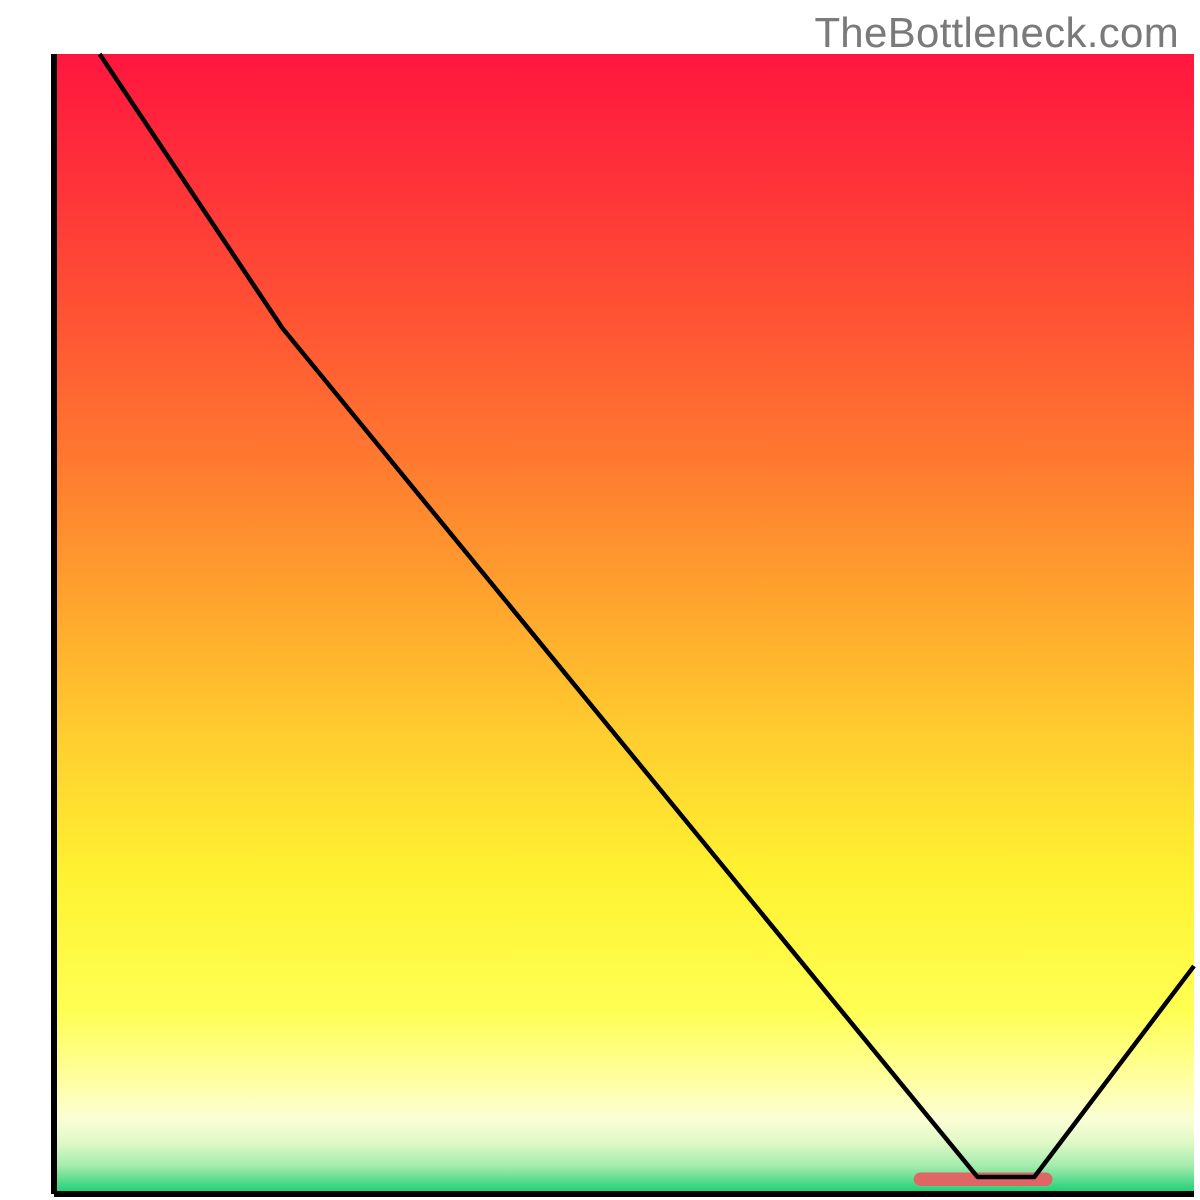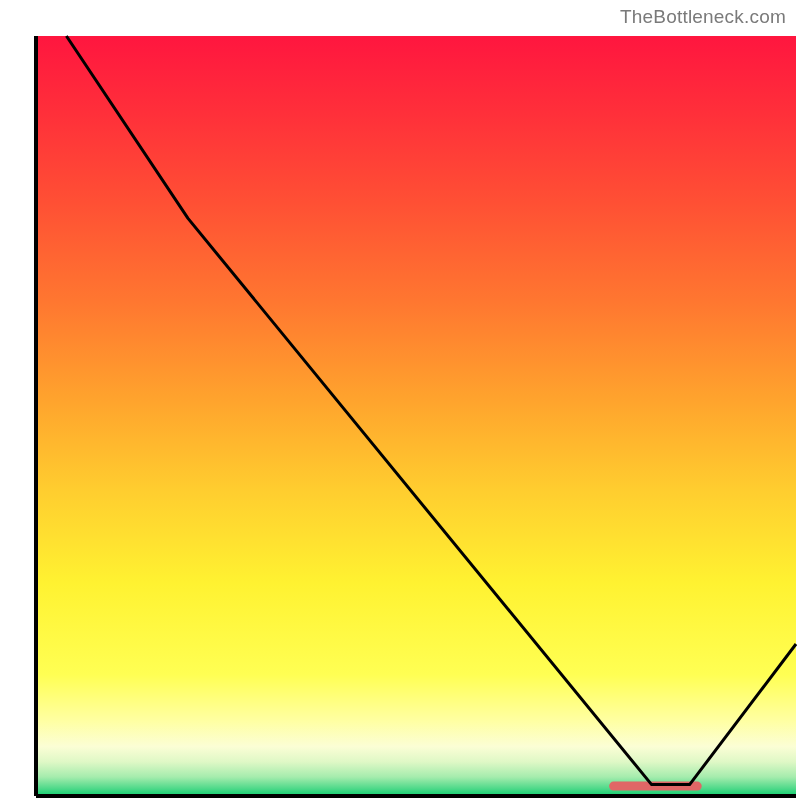--- a/index.html
+++ b/index.html
@@ -12,21 +12,21 @@
   }
   .chart-container {
     position: relative;
     width: 800px;
     height: 800px;
   }
   .watermark {
     position: absolute;
     top: 6px;
     right: 14px;
-    font-size: 19px;
+    font-size: 28px;
     font-weight: 500;
     color: #7a7a7a;
     letter-spacing: 0.2px;
   }
   svg {
     position: absolute;
     top: 0;
     left: 0;
   }
 </style>

